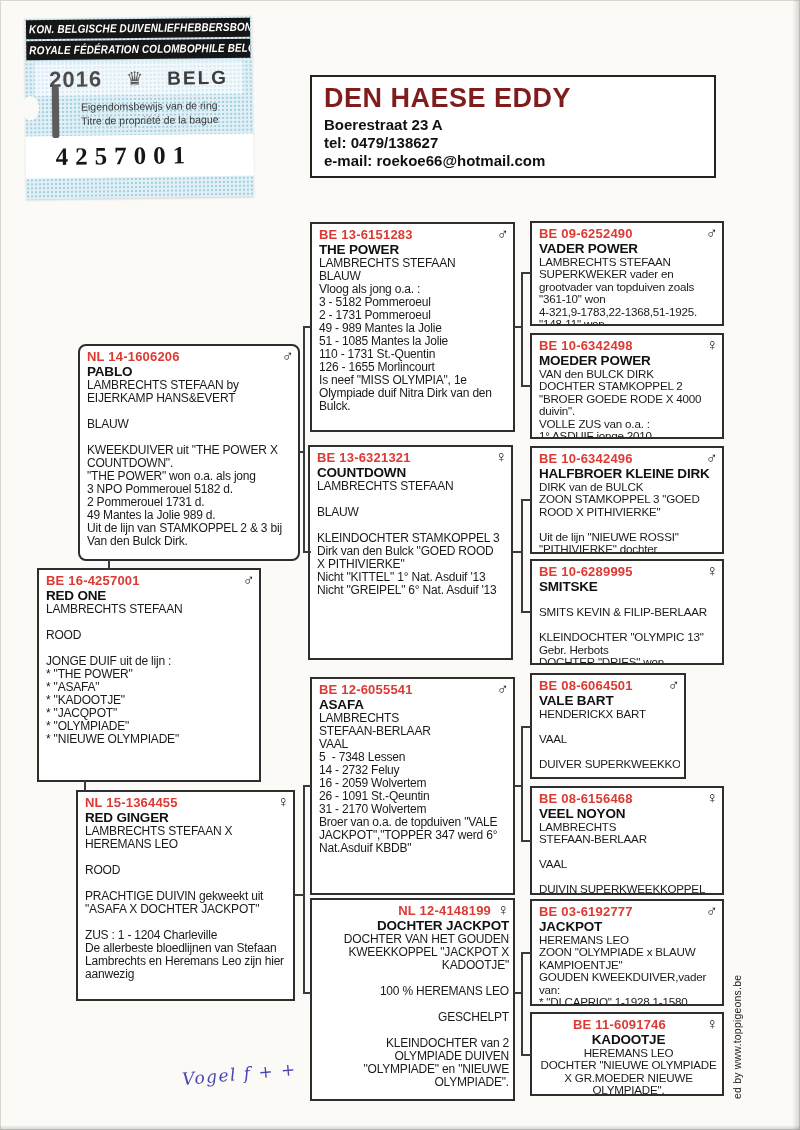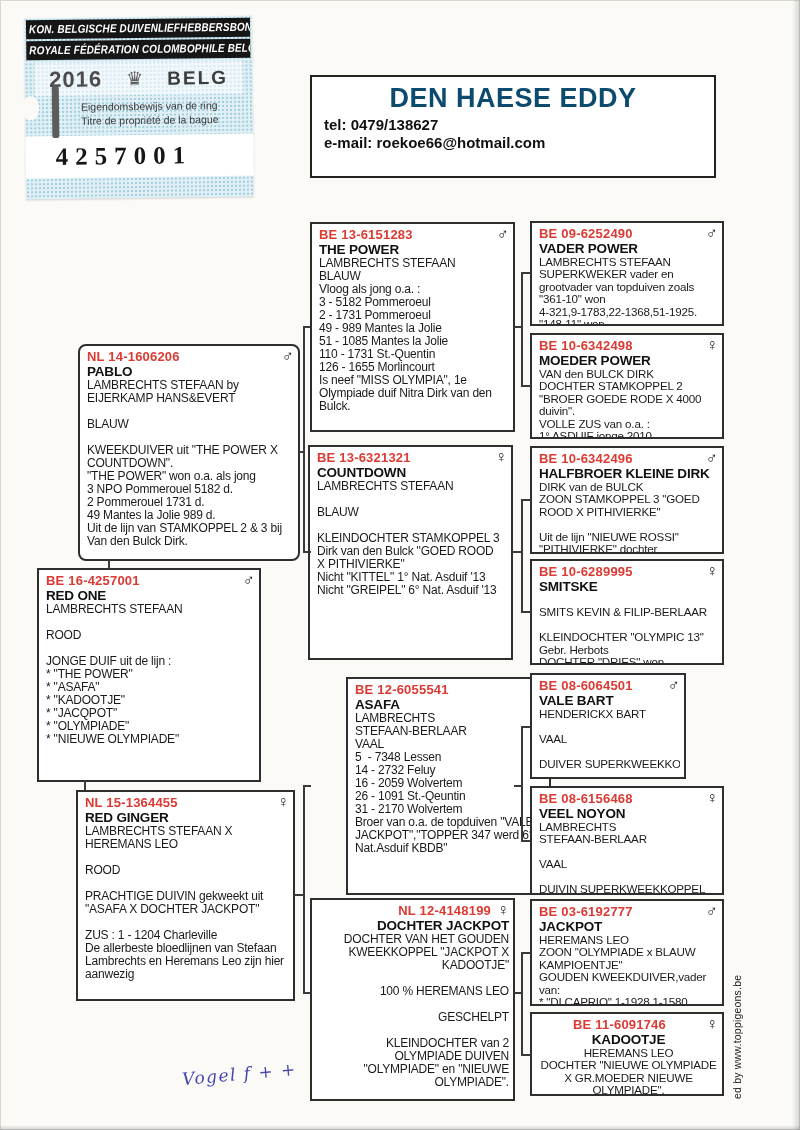--- a/index.html
+++ b/index.html
@@ -27,21 +27,21 @@
   .cert-strip{position:absolute;left:27px;top:68px;width:7px;height:52px;background:#5c5c5c;border-radius:2px;}
   .cert-notch{position:absolute;left:-3px;top:78px;width:17px;height:24px;background:#fbfaf6;border-radius:50%;}
   .cert-labels{margin:4px 0 0 56px;font-size:10.5px;line-height:14px;color:#3a3a3a;}
   .cert-number-band{margin-top:8px;background:#fff;padding:7px 0 7px 30px;}
   .cert-number{font-family:"Liberation Serif",serif;font-weight:bold;font-size:25px;
                letter-spacing:7px;color:#161616;}
 
   
   .owner{position:absolute;left:310px;top:75px;width:406px;height:103px;background:#fff;
          border:2px solid #222;padding:6px 12px;box-sizing:border-box;}
-  .owner-name{font-size:27px;font-weight:bold;color:#0c4a6e;letter-spacing:0.5px;margin-bottom:2px;text-align:center;}
+  .owner-name{font-size:27px;font-weight:bold;color:#7f1d1d;letter-spacing:0.5px;margin-bottom:2px;}
   .owner-line{font-size:15px;font-weight:bold;color:#111;line-height:18px;}
 
   
   .pbox{position:absolute;background:#fff;border:2px solid #2e2e2e;box-sizing:border-box;
         padding:2px 4px 0 7px;overflow:hidden;}
   .phead{position:relative;padding-right:18px;line-height:15px;height:16px;}
   .ring{font-size:13px;font-weight:bold;color:#dc3a33;letter-spacing:0.2px;white-space:nowrap;}
   .sex{position:absolute;right:0;top:0;font-size:16px;font-weight:bold;color:#1a1a1a;line-height:16px;}
   .pname{font-size:13.5px;font-weight:bold;color:#111;line-height:15px;letter-spacing:-0.2px;white-space:pre;}
   .pline{font-size:12px;line-height:13px;color:#1a1a1a;letter-spacing:-0.2px;white-space:pre;overflow:hidden;}
@@ -75,20 +75,21 @@
       <div>Eigendomsbewijs van de ring</div>
       <div>Titre de propriété de la bague</div>
     </div>
     <div class="cert-number-band">
       <span class="cert-number">4257001</span>
     </div>
   </div>
 
   <div class="owner">
     <div class="owner-name">DEN HAESE EDDY</div>
+    <div class="owner-line">Boerestraat 23 A</div>
     <div class="owner-line">tel: 0479/138627</div>
     <div class="owner-line">e-mail: roekoe66@hotmail.com</div>
   </div>
 
   <div class="pbox" style="left:37px;top:568px;width:224px;height:214px;">
       <div class="phead"><span class="ring">BE 16-4257001</span><span class="sex">♂</span></div>
       <div class="pname">RED ONE</div>
       <div class="pline">LAMBRECHTS STEFAAN</div>
       <div class="pline">&nbsp;</div>
       <div class="pline">ROOD</div>
@@ -156,21 +157,21 @@
       <div class="pline">LAMBRECHTS STEFAAN</div>
       <div class="pline">&nbsp;</div>
       <div class="pline">BLAUW</div>
       <div class="pline">&nbsp;</div>
       <div class="pline">KLEINDOCHTER STAMKOPPEL 3</div>
       <div class="pline">Dirk van den Bulck "GOED ROOD</div>
       <div class="pline">X PITHIVIERKE"</div>
       <div class="pline">Nicht "KITTEL" 1° Nat. Asduif '13</div>
       <div class="pline">Nicht "GREIPEL" 6° Nat. Asduif '13</div>
     </div>
-  <div class="pbox" style="left:310px;top:677px;width:205px;height:218px;margin-left:36px;">
+  <div class="pbox" style="left:310px;top:677px;width:205px;height:218px;">
       <div class="phead"><span class="ring">BE 12-6055541</span><span class="sex">♂</span></div>
       <div class="pname">ASAFA</div>
       <div class="pline">LAMBRECHTS</div>
       <div class="pline">STEFAAN-BERLAAR</div>
       <div class="pline">VAAL</div>
       <div class="pline">5  - 7348 Lessen</div>
       <div class="pline">14 - 2732 Feluy</div>
       <div class="pline">16 - 2059 Wolvertem</div>
       <div class="pline">26 - 1091 St.-Qeuntin</div>
       <div class="pline">31 - 2170 Wolvertem</div>

